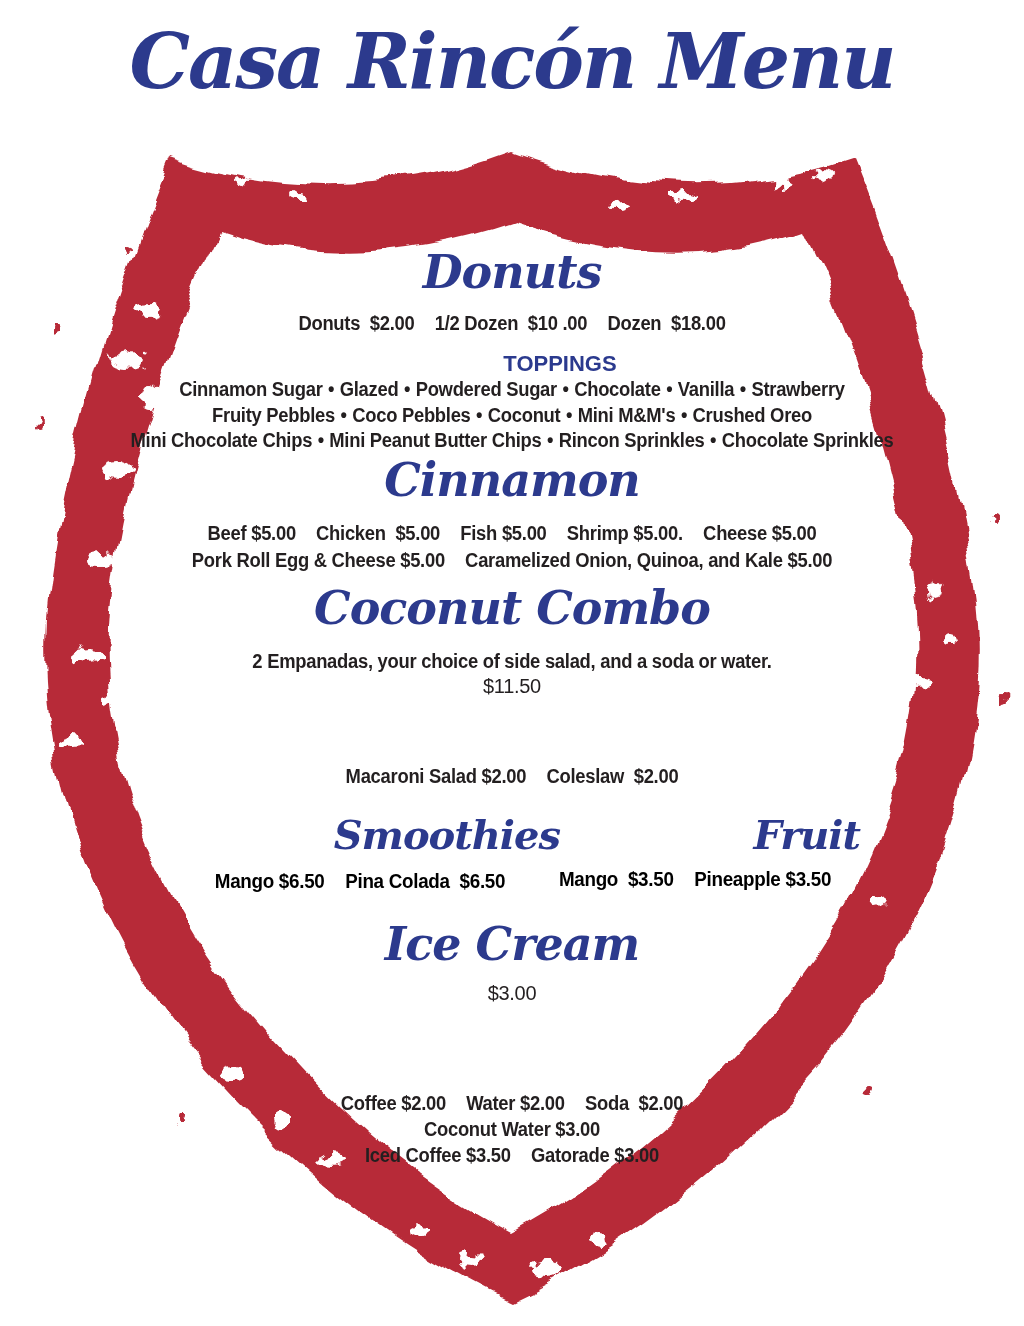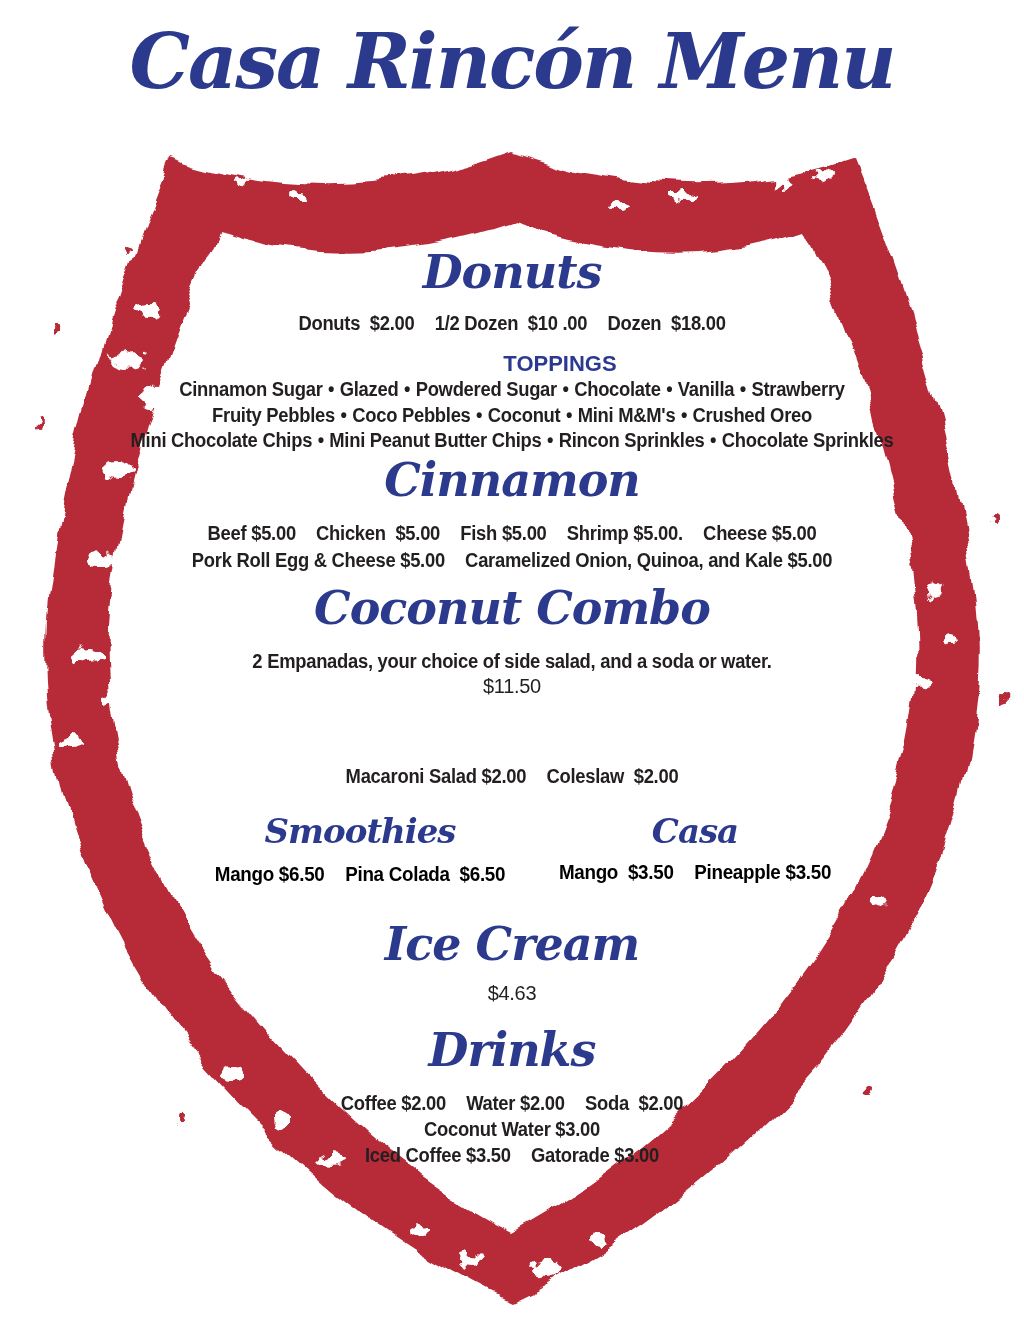--- a/index.html
+++ b/index.html
@@ -5,21 +5,21 @@
   html,body{margin:0;padding:0;background:#ffffff;}
   .page{position:relative;width:1024px;height:1326px;background:#ffffff;overflow:hidden;
         font-family:"Liberation Sans",sans-serif;}
   .shield-svg{position:absolute;left:0;top:0;width:1024px;height:1326px;}
   .content{position:absolute;left:0;top:0;width:1024px;height:1326px;}
   .sec{position:absolute;left:0;width:1024px;text-align:center;color:#231f20;}
   .script{font-family:"DejaVu Serif","Liberation Serif",serif;font-style:italic;font-weight:bold;
           color:#2c3a8d;letter-spacing:-1px;}
   .title{font-size:76px;line-height:1.25;letter-spacing:-2px;}
   .h2{font-size:46px;line-height:1.25;}
-  .h3{font-size:34px;line-height:1.25;}
+  .h3{font-size:40px;line-height:1.25;text-align:right;}
   .body-row{font-size:20px;font-weight:bold;letter-spacing:-0.3px;line-height:26px;
             transform:scaleX(0.92);transform-origin:center;white-space:nowrap;}
   .wrapline{white-space:normal;}
   .prices .mi{margin:0 11px;white-space:pre;}
   .dots .mi{margin:0;white-space:pre;}
   .dots .sep{margin:0 6px;}
   .toppings-h{font-size:22px;font-weight:bold;color:#2b3a8e;letter-spacing:0px;padding-left:48px;}
   .col{position:absolute;text-align:center;}
   .col .body-row{transform:scaleX(0.94);}
   .price-line{font-size:20px;font-weight:normal;letter-spacing:-0.3px;}
@@ -130,26 +130,25 @@
     <div class="sec body-row wrapline" style="top:648px">2 Empanadas, your choice of side salad, and a soda or water.</div>
     <div class="sec price-line" style="top:675px">$11.50</div>
 
     <div class="sec body-row prices" style="top:763px"><span class="mi">Macaroni Salad $2.00</span><span class="mi">Coleslaw  $2.00</span></div>
 
     <div class="col" style="left:160px;top:810px;width:400px">
       <div class="script h3">Smoothies</div>
       <div class="body-row prices" style="margin-top:8px"><span class="mi">Mango $6.50</span><span class="mi">Pina Colada  $6.50</span></div>
     </div>
     <div class="col" style="left:530px;top:810px;width:330px">
-      <div class="script h3">Casa</div>
+      <div class="script h3">Fruit</div>
       <div class="body-row prices" style="margin-top:6px"><span class="mi">Mango  $3.50</span><span class="mi">Pineapple $3.50</span></div>
     </div>
 
     <div class="sec script h2" style="top:916px">Ice Cream</div>
-    <div class="sec price-line" style="top:982px">$4.63</div>
+    <div class="sec price-line" style="top:982px">$3.00</div>
 
-    <div class="sec script h2" style="top:1022px">Drinks</div>
     <div class="sec body-row prices" style="top:1090px"><span class="mi">Coffee $2.00</span><span class="mi">Water $2.00</span><span class="mi">Soda  $2.00</span></div>
     <div class="sec body-row prices" style="top:1116px"><span class="mi">Coconut Water $3.00</span></div>
     <div class="sec body-row prices" style="top:1142px"><span class="mi">Iced Coffee $3.50</span><span class="mi">Gatorade $3.00</span></div>
 
   </div>
 </div>
 
 </body></html>

